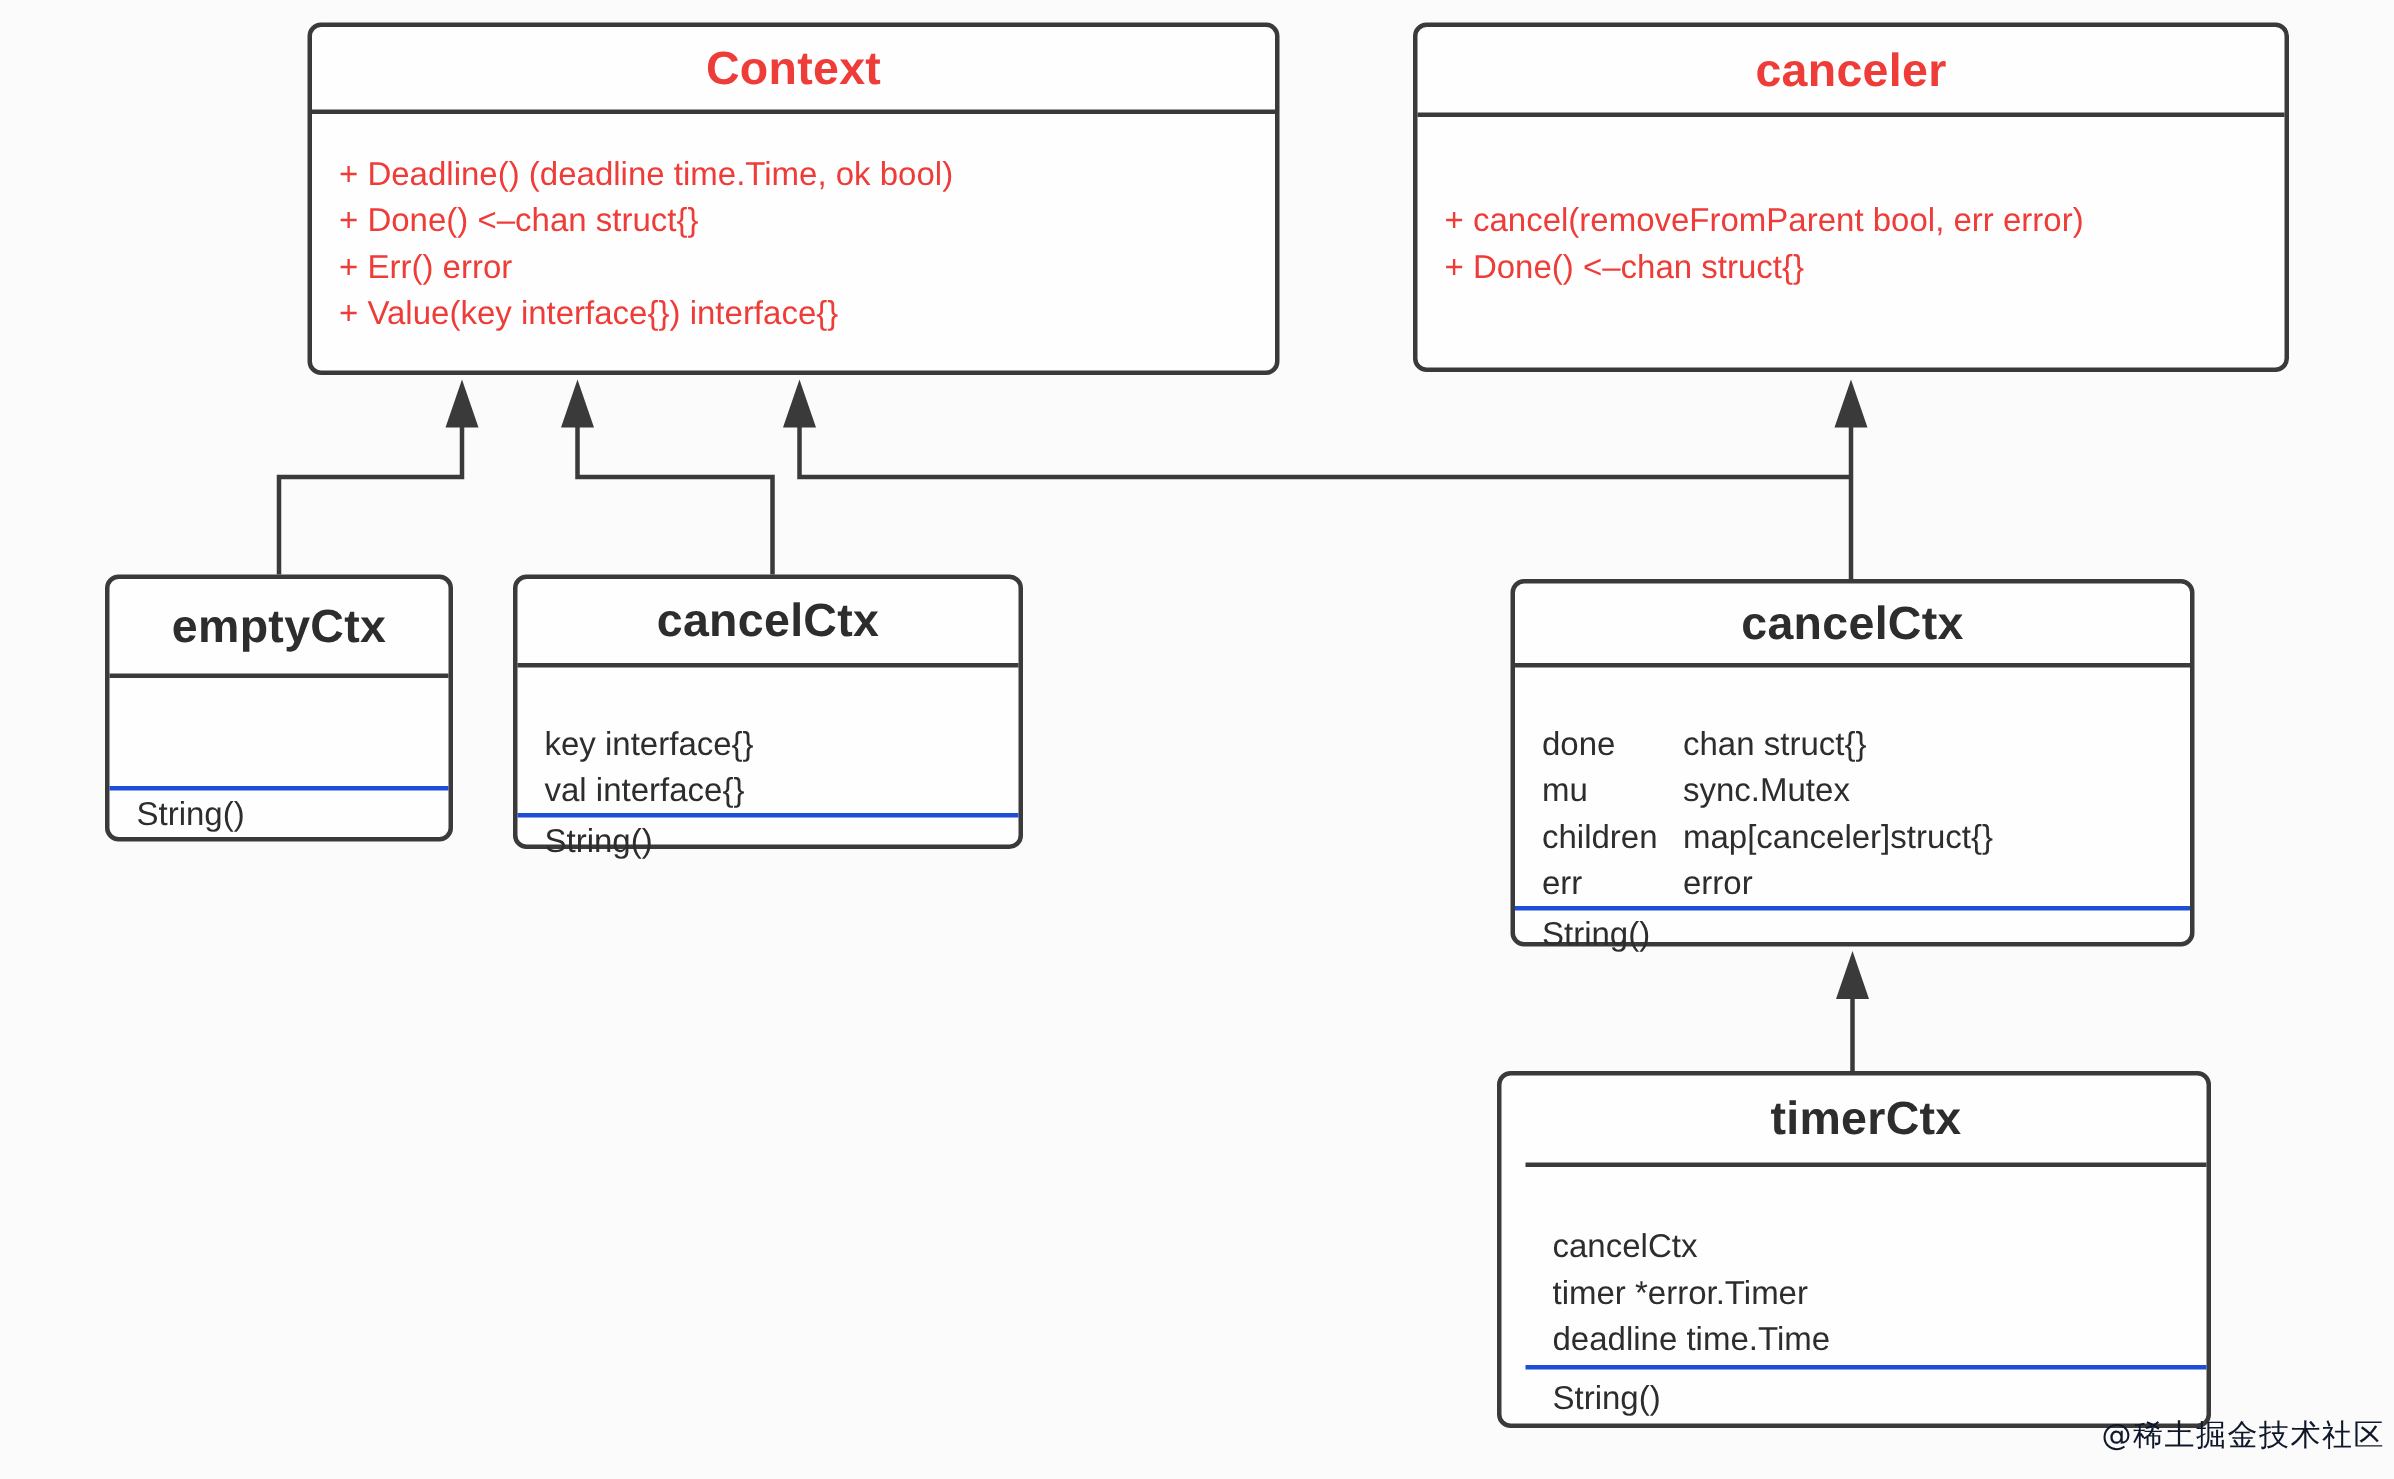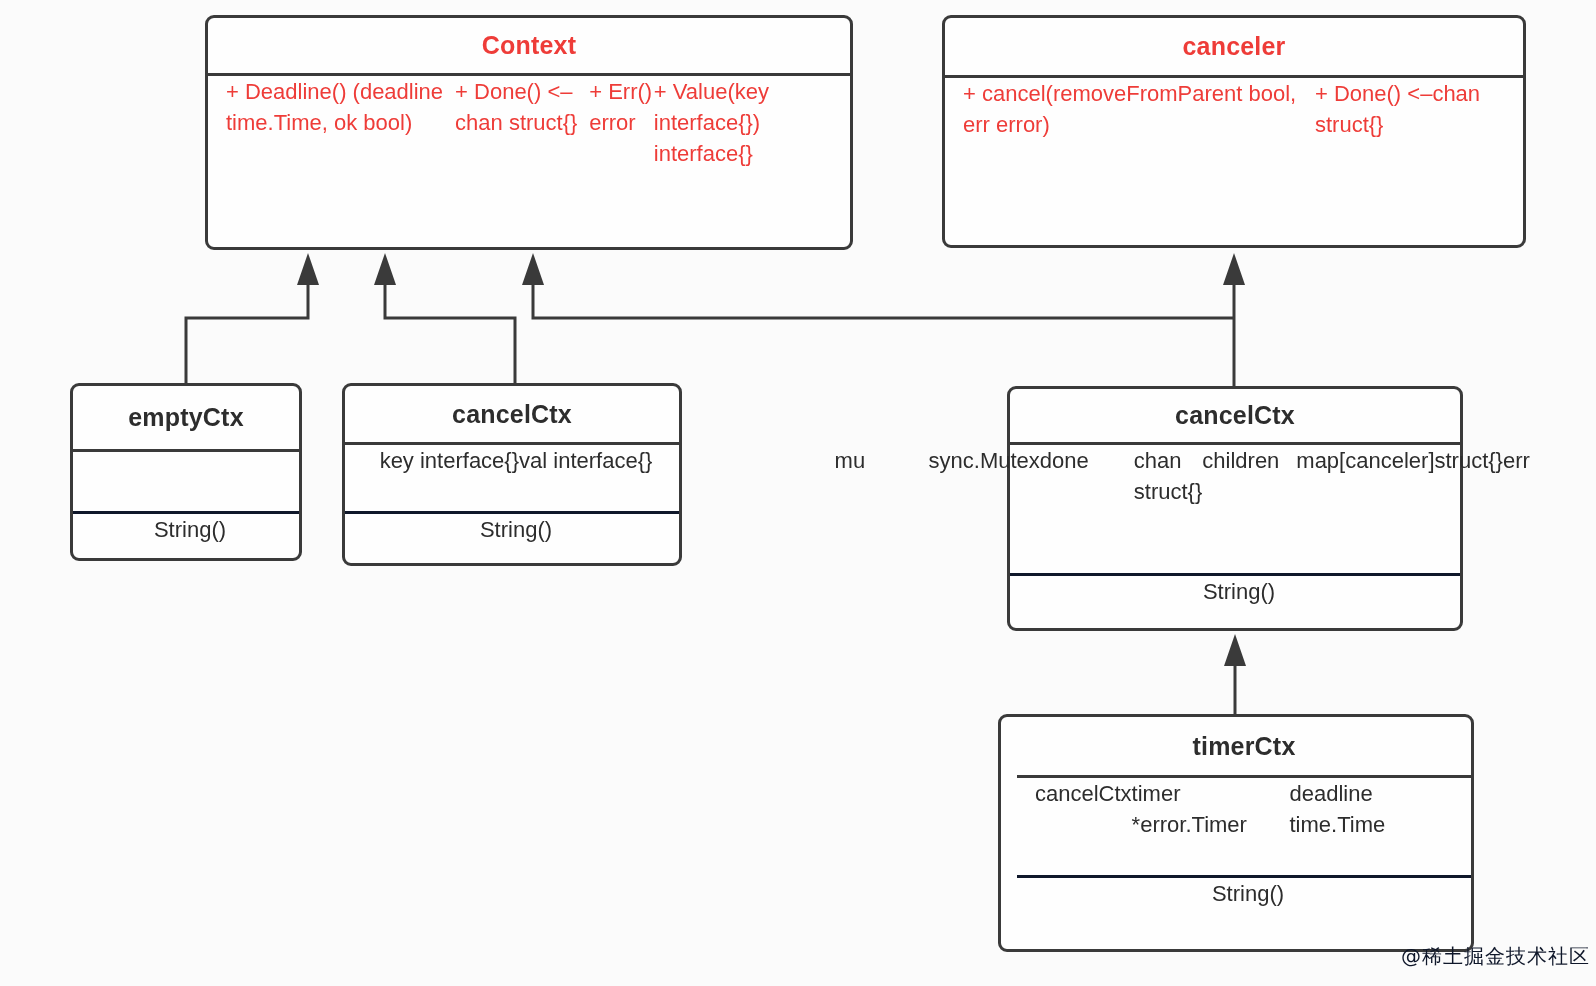--- a/index.html
+++ b/index.html
@@ -27,37 +27,37 @@
     display: flex;
     flex-direction: column;
     color: #2d2d2d;
   }
   .uml-title {
     box-sizing: border-box;
     flex: 0 0 auto;
     display: flex;
     align-items: center;
     justify-content: center;
-    font-size: 25px;
+    font-size: 31px;
     font-weight: bold;
     border-bottom: 3px solid #3a3a3a;
     letter-spacing: 0.2px;
   }
   .uml-title.red { color: #ee3c38; }
   .uml-section {
     box-sizing: border-box;
     display: flex;
-    flex-direction: row;
+    flex-direction: column;
     justify-content: center;
     font-size: 22px;
     line-height: 31px;
     padding-left: 18px;
     padding-right: 10px;
   }
-  .uml-section.bordered { border-bottom: 3px solid #0f172a; }
+  .uml-section.bordered { border-bottom: 3px solid #1d4ed8; margin-top: 35px; }
   .uml-section.red { color: #ee3c38; }
   .uml-section.grow { flex: 1 1 auto; }
   .field-row { display: flex; }
   .field-name { flex: 0 0 94px; }
   .watermark {
     position: absolute;
     right: 6px;
     bottom: 16px;
     font-size: 20px;
     color: #0f172a;
@@ -121,26 +121,26 @@
     </div>
     <div class="uml-section grow">
       <div>String()</div>
     </div>
   </div>
 
   <div class="uml-box" style="left:1007px; top:386px; width:456px; height:245px;">
     <div class="uml-title" style="height:56px;">cancelCtx</div>
     <div class="uml-section bordered" style="height:131px;">
       <div class="field-row">
+        <span class="field-name">done</span>
+        <span>chan struct{}</span>
+      </div>
+      <div class="field-row">
         <span class="field-name">mu</span>
         <span>sync.Mutex</span>
-      </div>
-      <div class="field-row">
-        <span class="field-name">done</span>
-        <span>chan struct{}</span>
       </div>
       <div class="field-row">
         <span class="field-name">children</span>
         <span>map[canceler]struct{}</span>
       </div>
       <div class="field-row">
         <span class="field-name">err</span>
         <span>error</span>
       </div>
     </div>

